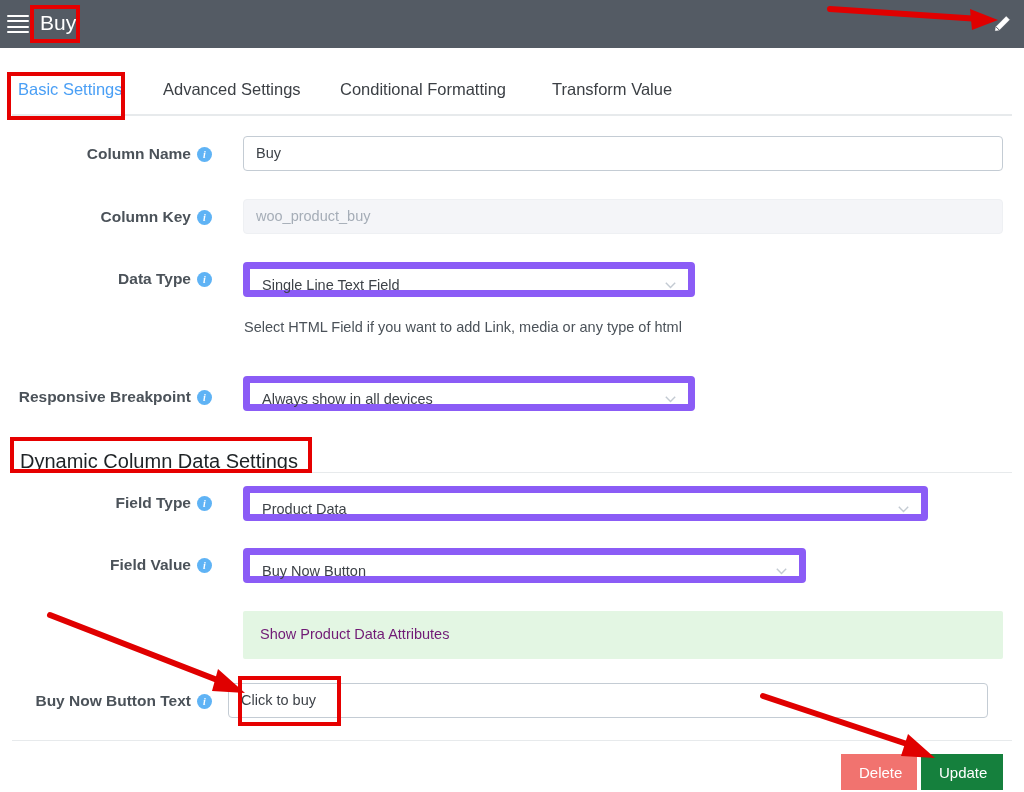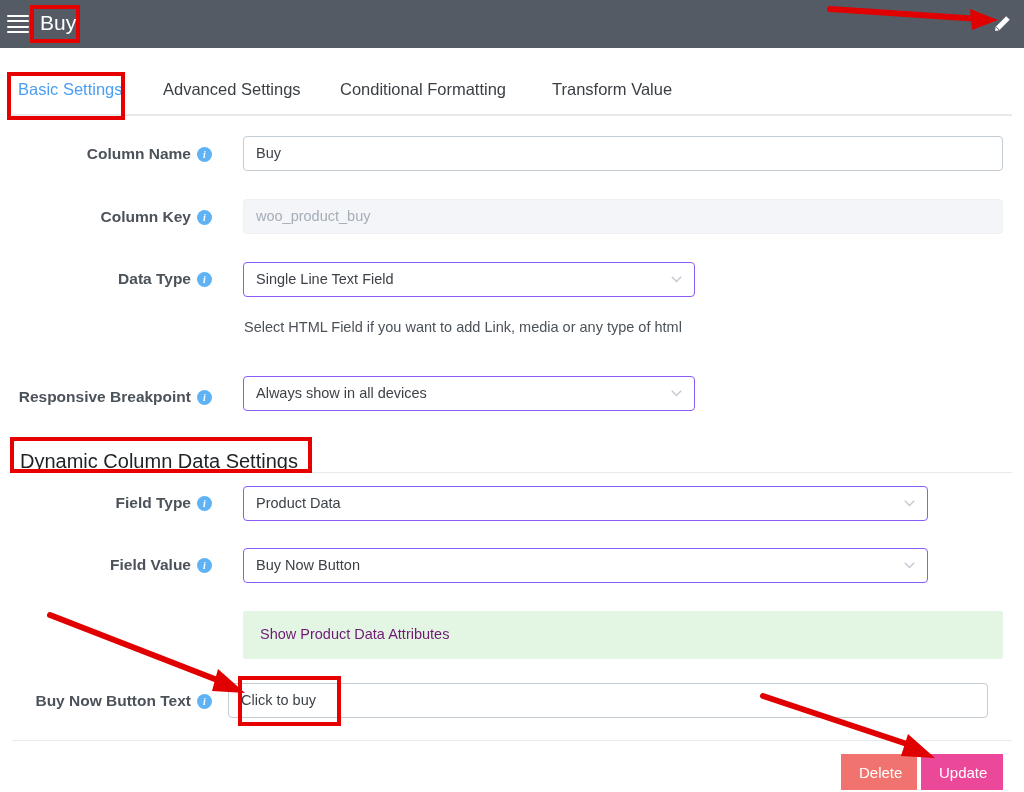--- a/index.html
+++ b/index.html
@@ -133,21 +133,21 @@
   }
   .text-input.disabled {
     background: #f4f5f8;
     border: 1px solid #eef0f3;
     color: #a5adb7;
   }
 
   .select-input {
     position: absolute;
     background: #ffffff;
-    border: 1px solid #8b5cf6;
+    border: 7px solid #8b5cf6;
     border-radius: 4px;
     height: 35px;
     padding: 0 12px;
     font-size: 14.5px;
     color: #3d4248;
     line-height: 33px;
     white-space: nowrap;
     cursor: pointer;
   }
   .chev {
@@ -214,21 +214,21 @@
     cursor: pointer;
     padding: 0 18px;
   }
   .btn-delete {
     left: 841px; top: 754px;
     background: #f1736f;
     width: 76px;
   }
   .btn-update {
     left: 921px; top: 754px;
-    background: #ec4899;
+    background: #15803d;
     width: 82px;
   }
 
   
   .anno-box {
     position: absolute;
     border: 4px solid #e60000;
     background: transparent;
     pointer-events: none;
   }
@@ -323,21 +323,21 @@
           <path d="M0.8 0.8 L5.5 5.6 L10.2 0.8" fill="none" stroke="#c3cad2" stroke-width="1.4"></path>
         </svg>
       </span>
     </div>
   </div>
 
   <div class="form-row">
     <div class="field-label" style="left:0; top:556px; width:212px;">
       <span>Field Value</span><span class="info-icon">i</span>
     </div>
-    <div class="select-input" style="left:243px; top:548px; width:685px;">
+    <div class="select-input" style="left:243px; top:548px; width:563px;">
       <span>Buy Now Button</span>
       <span class="chev">
         <svg width="11" height="7" viewBox="0 0 11 7">
           <path d="M0.8 0.8 L5.5 5.6 L10.2 0.8" fill="none" stroke="#c3cad2" stroke-width="1.4"></path>
         </svg>
       </span>
     </div>
   </div>
 
   <div class="notice-box">

